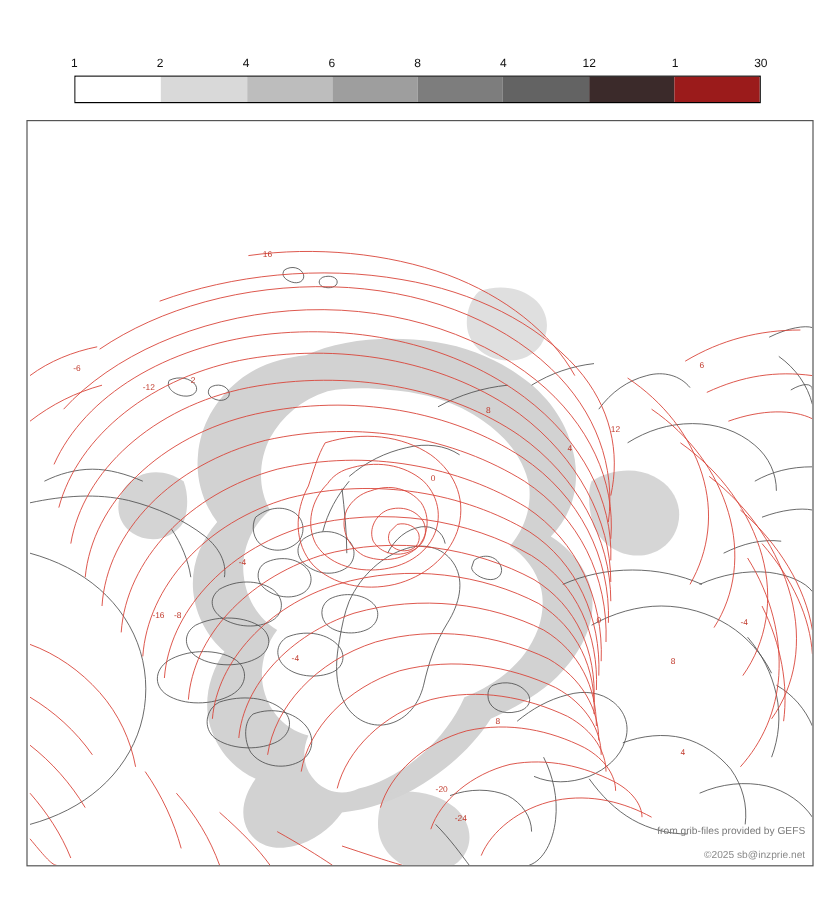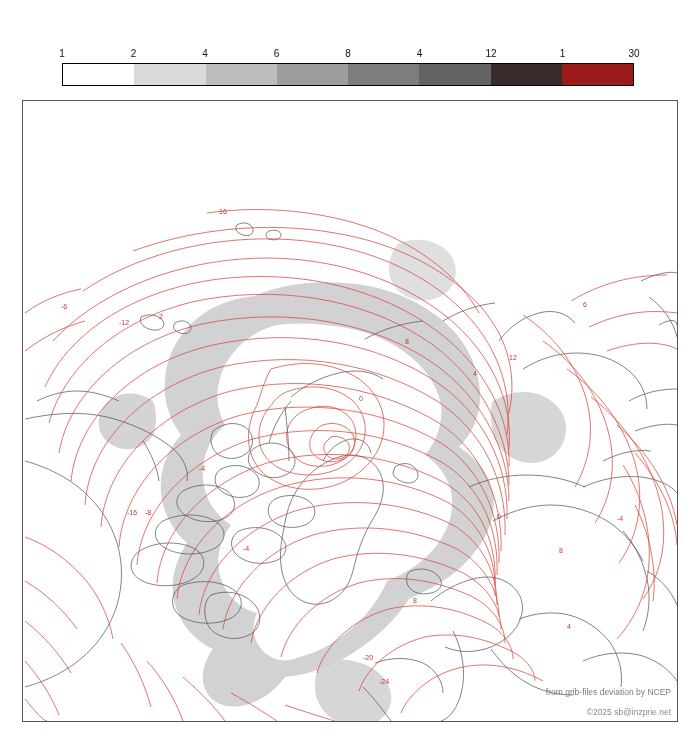--- a/index.html
+++ b/index.html
@@ -303,16 +303,16 @@
         <text class="cl-label" x="390" y="502">8</text>
         <text class="cl-label" x="474" y="418">0</text>
         <text class="cl-label" x="220" y="450">-4</text>
         <text class="cl-label" x="560" y="206">6</text>
         <text class="cl-label" x="544" y="528">4</text>
         <text class="cl-label" x="38" y="208">-6</text>
         <text class="cl-label" x="136" y="218">2</text>
       </g>
     </svg>
 
-    <div class="credit" id="credit-source">from grib-files deviation by NCEP</div>
+    <div class="credit" id="credit-source">from grib-files provided by GEFS</div>
     <div class="credit" id="credit-copy">©2025 sb@inzprie.net</div>
   </div>
 </div>
 
 </body></html>

